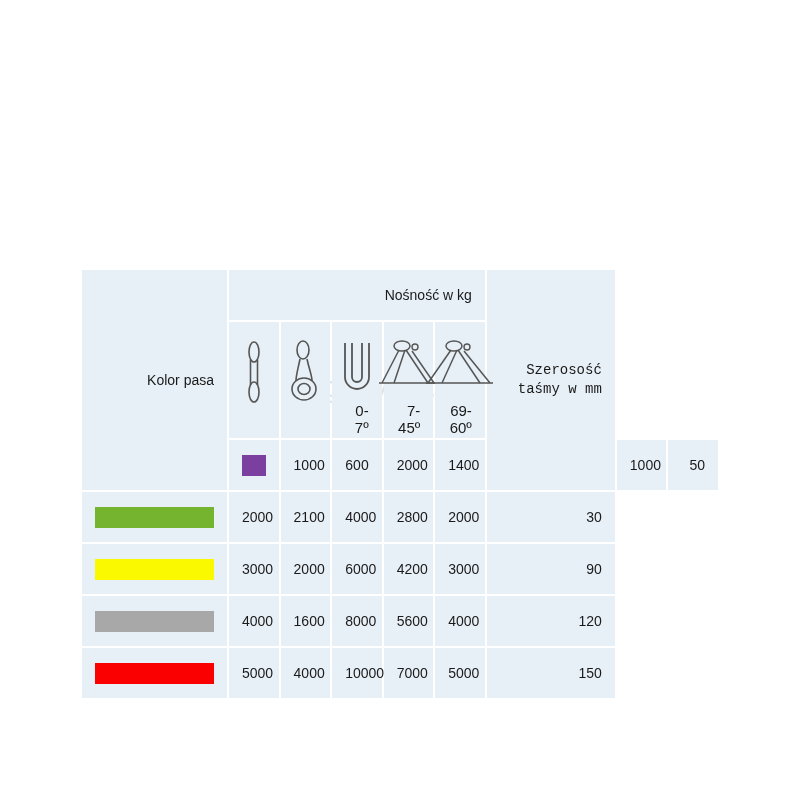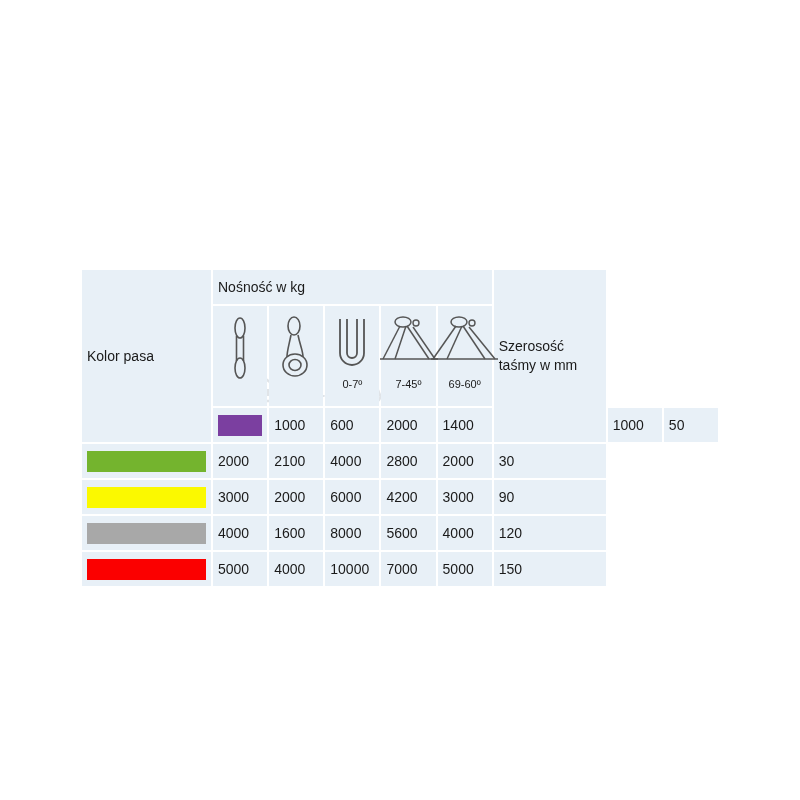--- a/index.html
+++ b/index.html
@@ -23,57 +23,58 @@
     width: 640px;
   }
   table.capacity {
     border-collapse: separate;
     border-spacing: 2px;
     width: 640px;
     table-layout: fixed;
   }
   table.capacity td, table.capacity th {
     background: #e8f0f7;
-    text-align: left;
+    text-align: right;
     vertical-align: middle;
     font-weight: normal;
     color: #1a1a1a;
     font-size: 14px;
-    padding: 5px;
+    padding: 13px;
   }
   .hdr-color {
     width: 119px;
     height: 116px;
     font-size: 14px;
   }
   .hdr-title {
     height: 24px;
     font-size: 14px;
   }
   .hdr-width {
     width: 102px;
     height: 116px;
     font-size: 14px;
     line-height: 19px;
+    font-family: Liberation Mono, monospace;
   }
   .icon-cell {
     height: 90px;
     position: relative;
   }
   .icon-box {
     display: flex;
     flex-direction: column;
     align-items: center;
     justify-content: flex-start;
     height: 90px;
     padding-top: 4px;
     box-sizing: border-box;
   }
   .angle-label {
-    font-size: 11px;
+    font-size: 15px;
     color: #1a1a1a;
     margin-top: 2px;
   }
   .swatch-cell {
     height: 24px;
     padding: 0;
     background: #ffffff;
   }
   .swatch {
     width: 100%;

